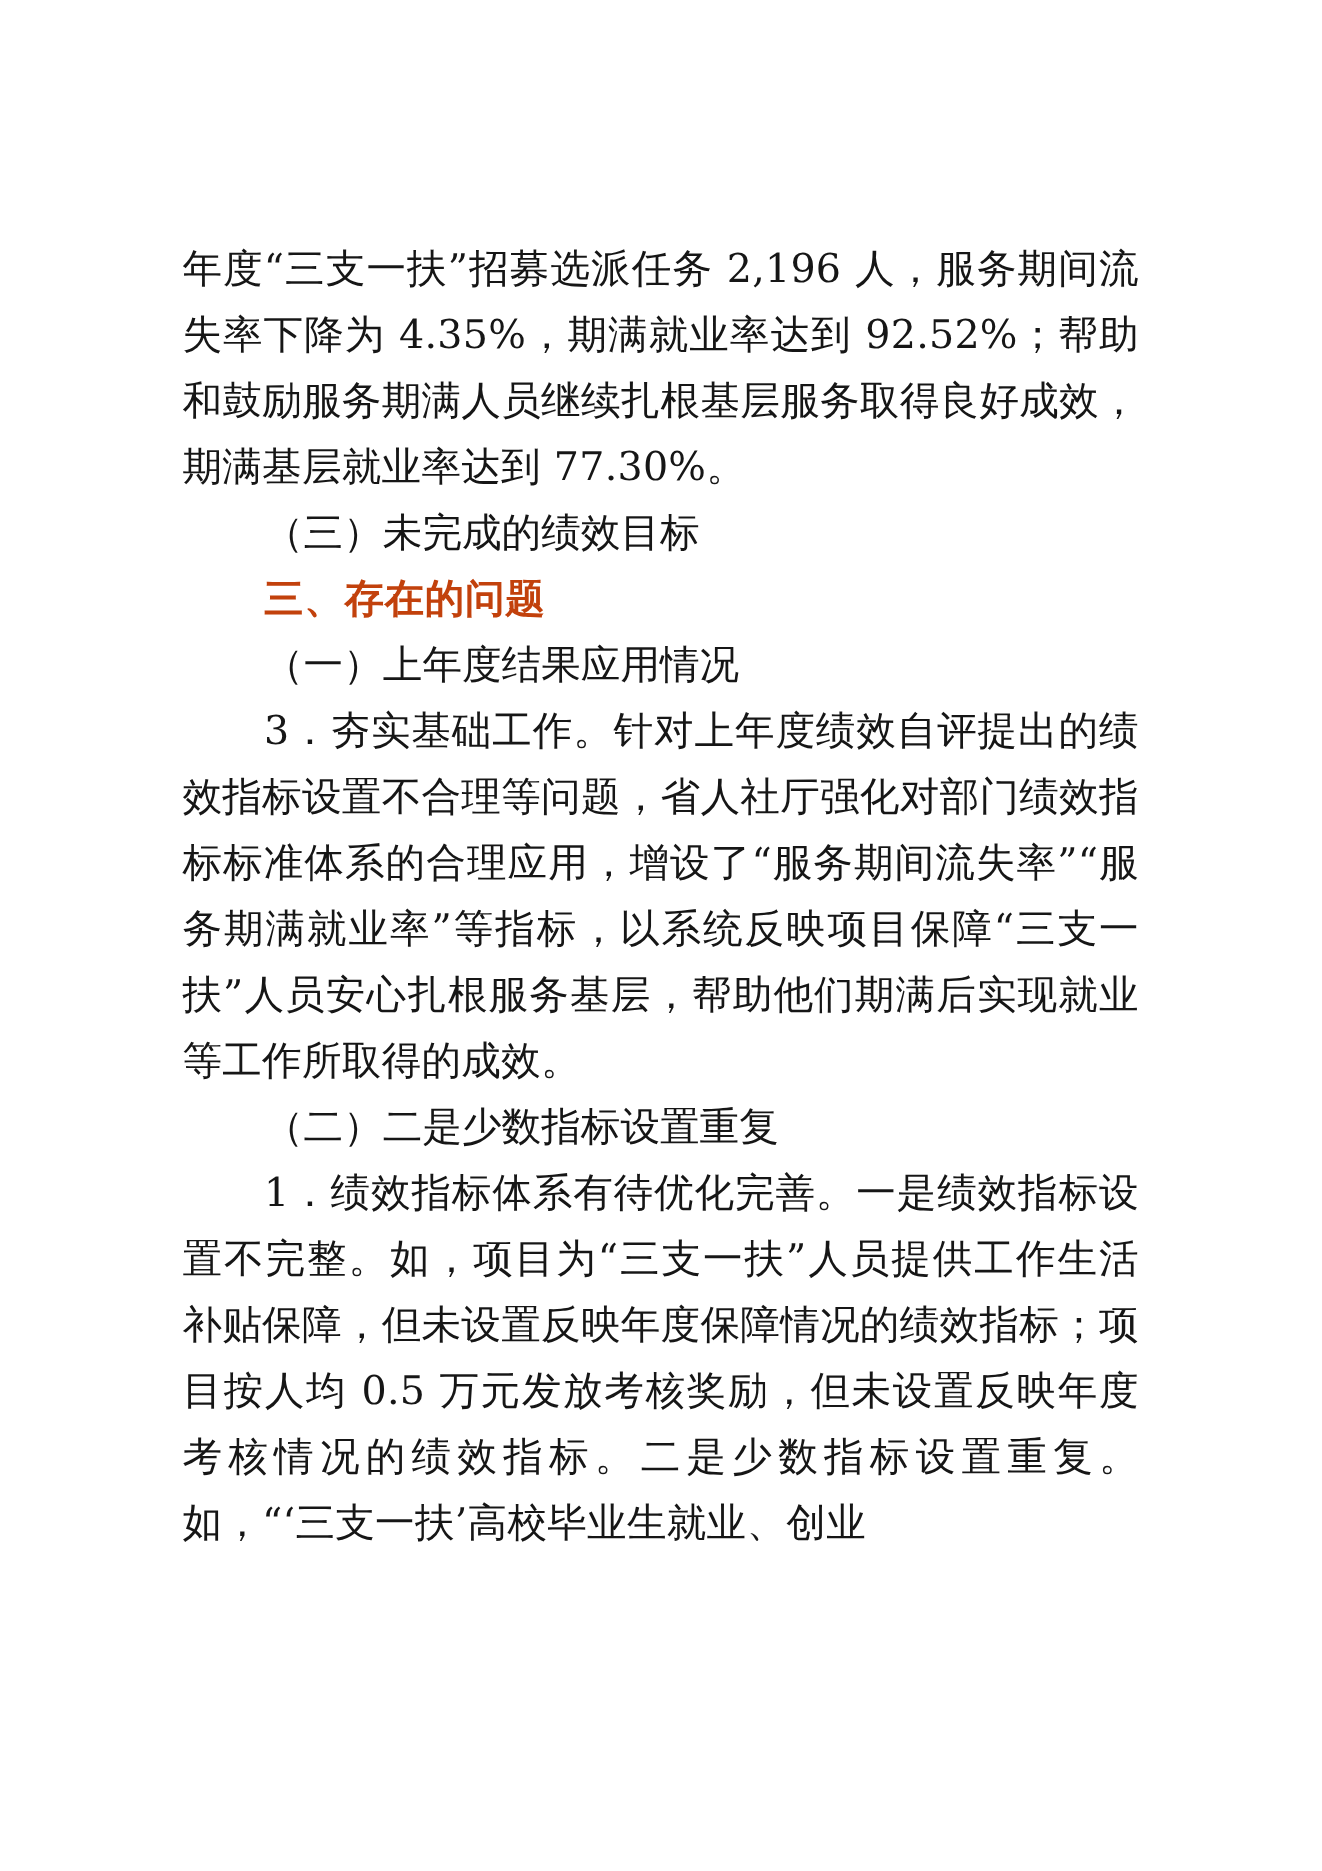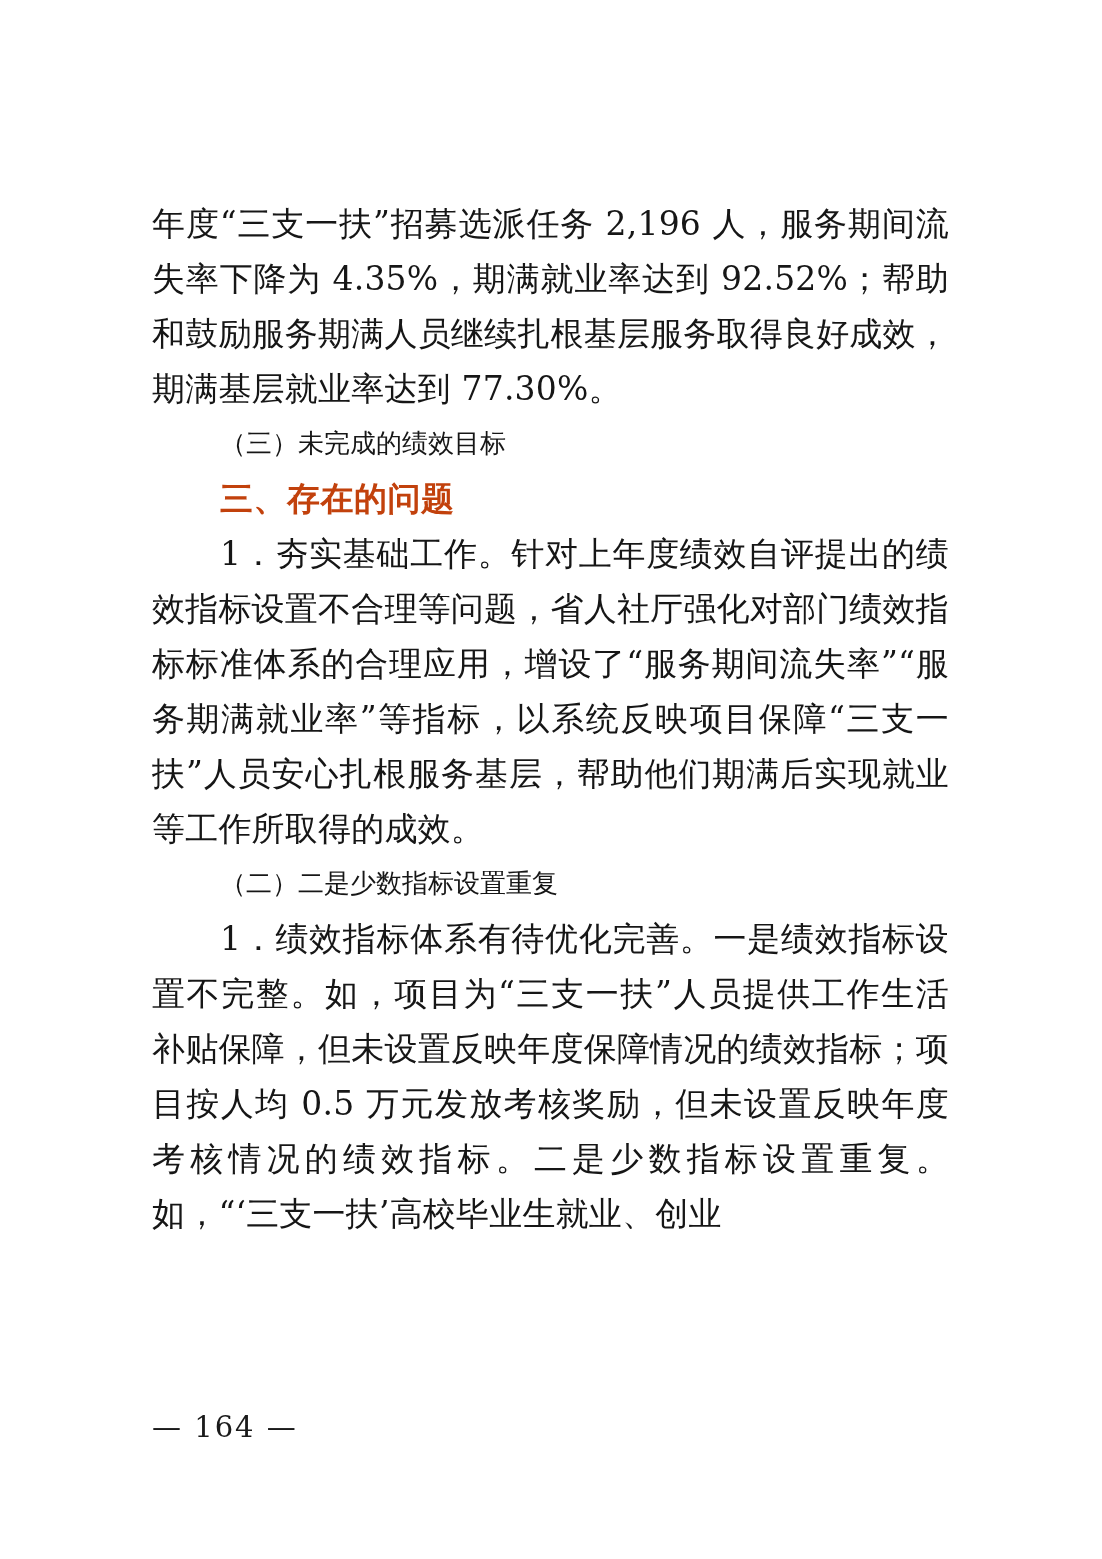--- a/index.html
+++ b/index.html
@@ -43,21 +43,21 @@
   }
 
   
   .para.indent {
     text-indent: 68px;
   }
 
   
   .subhead {
     margin: 0;
-    font-size: 26px;
+    font-size: 33px;
     line-height: 55px;
     text-indent: 68px;
     font-family: "DejaVu Serif", "Liberation Serif", serif;
     font-weight: 400;
     color: #161616;
     text-align: left;
     white-space: nowrap;
   }
 
   
@@ -95,25 +95,25 @@
 
   <div class="content">
 
     <p class="para">年度“三支一扶”招募选派任务 2,196 人，服务期间流失率下降为 4.35%，期满就业率达到 92.52%；帮助和鼓励服务期满人员继续扎根基层服务取得良好成效，期满基层就业率达到 77.30%。</p>
 
     <p class="subhead">（三）未完成的绩效目标</p>
 
 
     <p class="majorhead">三、存在的问题</p>
 
+    <p class="subhead">（一）上年度结果应用情况</p>
 
-    <p class="para indent">1．夯实基础工作。针对上年度绩效自评提出的绩效指标设置不合理等问题，省人社厅强化对部门绩效指标标准体系的合理应用，增设了“服务期间流失率”“服务期满就业率”等指标，以系统反映项目保障“三支一扶”人员安心扎根服务基层，帮助他们期满后实现就业等工作所取得的成效。</p>
+    <p class="para indent">3．夯实基础工作。针对上年度绩效自评提出的绩效指标设置不合理等问题，省人社厅强化对部门绩效指标标准体系的合理应用，增设了“服务期间流失率”“服务期满就业率”等指标，以系统反映项目保障“三支一扶”人员安心扎根服务基层，帮助他们期满后实现就业等工作所取得的成效。</p>
 
 
     <p class="subhead">（二）二是少数指标设置重复</p>
 
     <p class="para indent">1．绩效指标体系有待优化完善。一是绩效指标设置不完整。如，项目为“三支一扶”人员提供工作生活补贴保障，但未设置反映年度保障情况的绩效指标；项目按人均 0.5 万元发放考核奖励，但未设置反映年度考核情况的绩效指标。二是少数指标设置重复。如，“‘三支一扶’高校毕业生就业、创业</p>
 
   </div>
 
-  <div class="footer">—  164  —</div>
 
 </div>
 
 </body></html>

